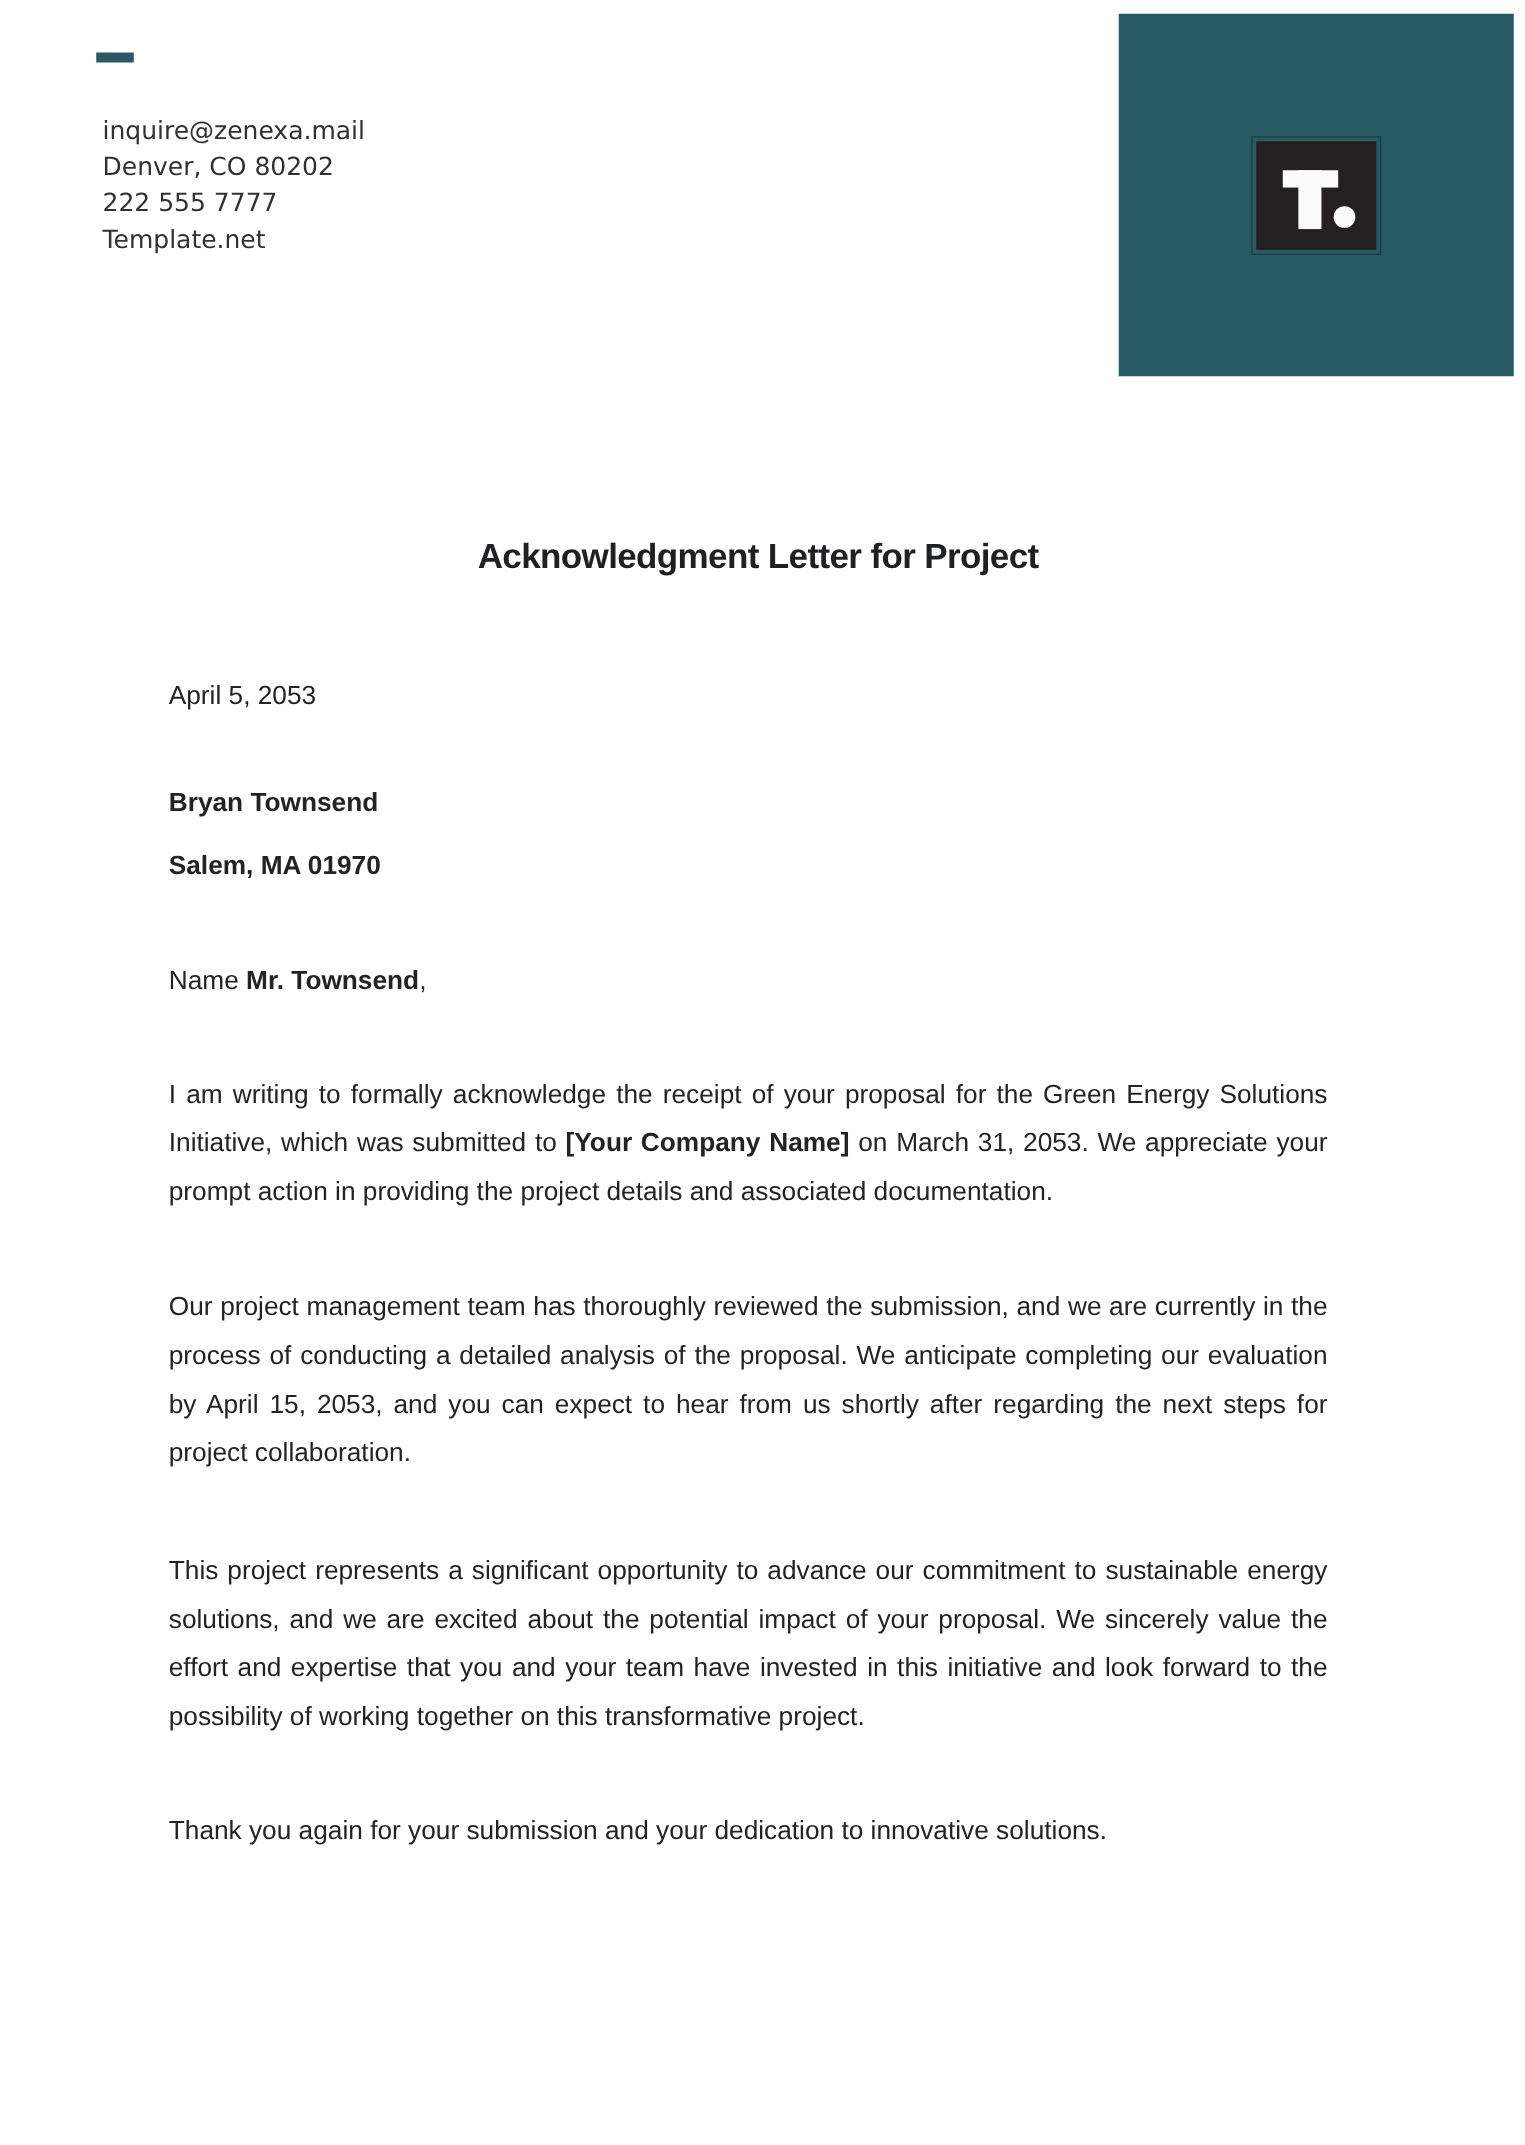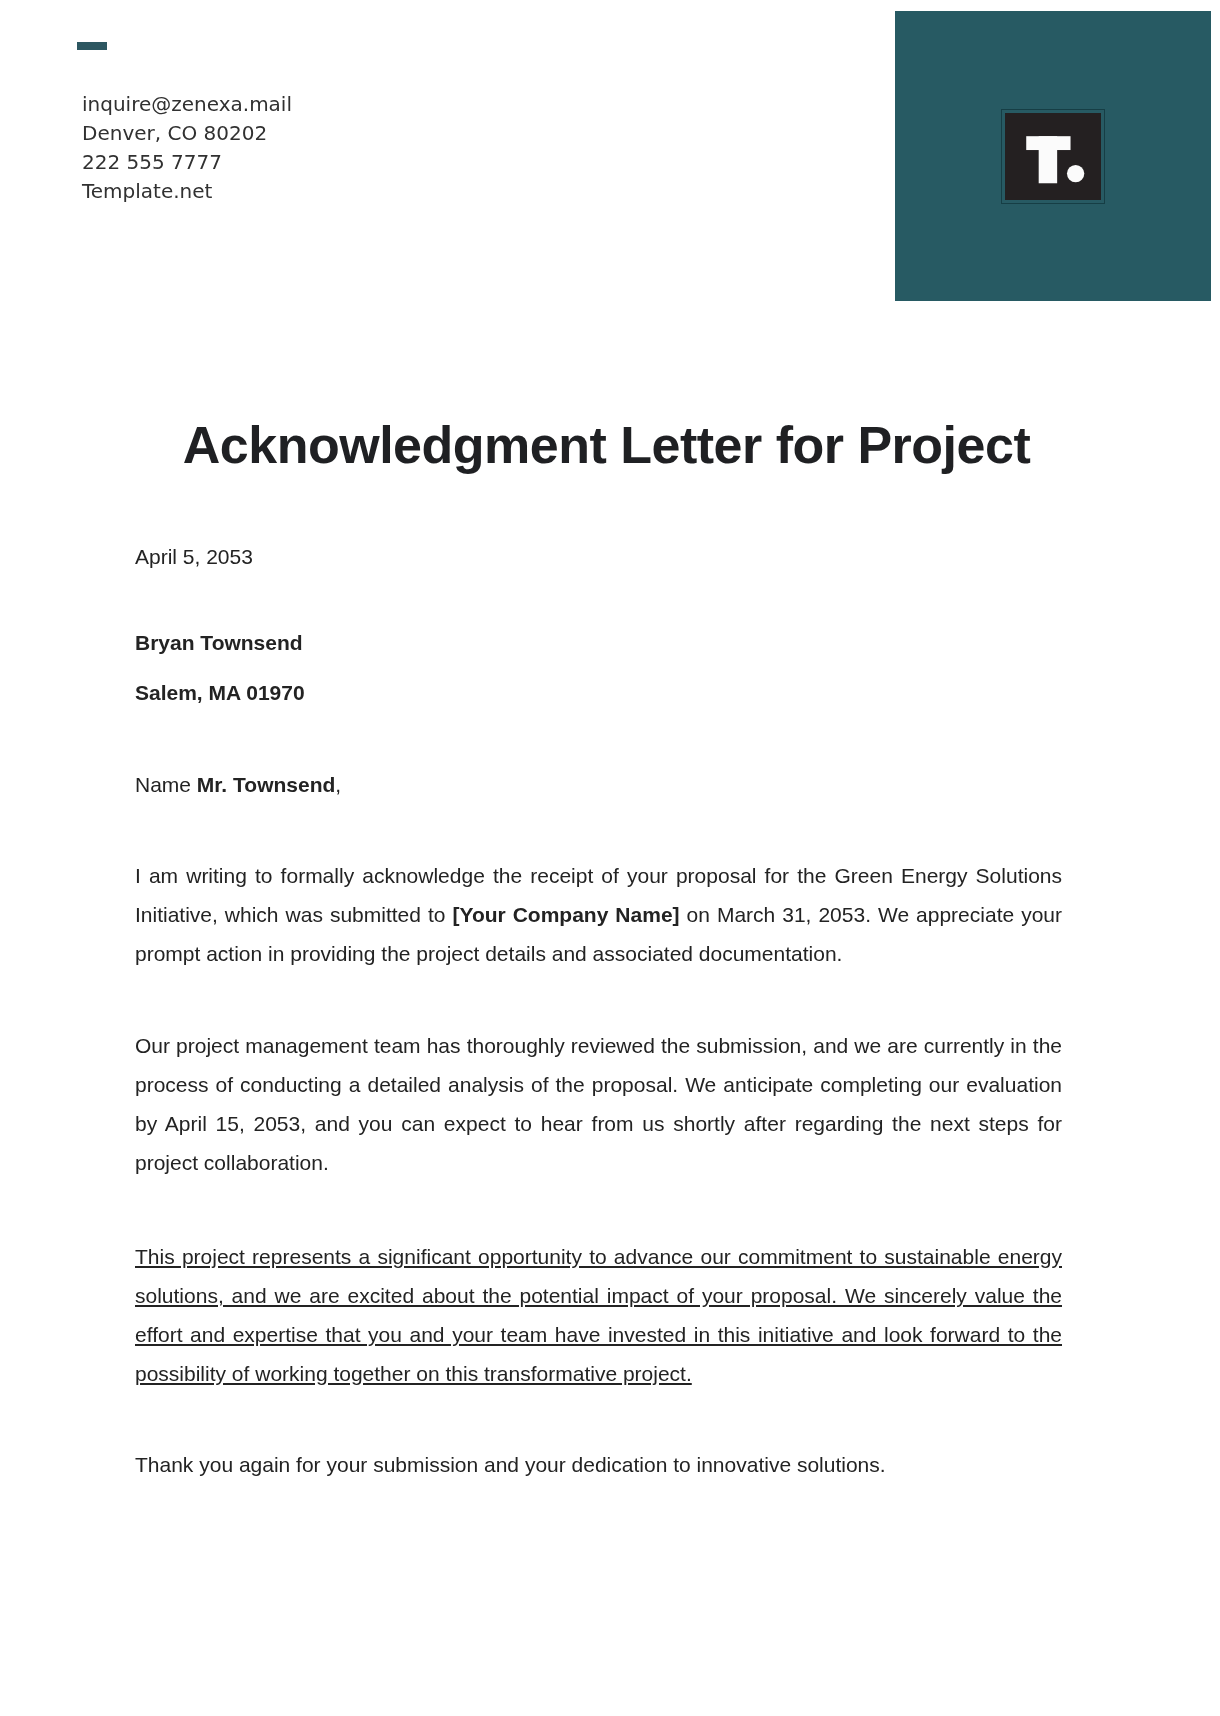--- a/index.html
+++ b/index.html
@@ -65,21 +65,21 @@
 
   
   .letter {
     position: absolute;
     left: 135px;
     top: 421px;
     width: 943px;
   }
   .letter h1 {
     margin: 0 0 68px 0;
-    font-size: 52px;
+    font-size: 28px;
     line-height: 48px;
     font-weight: 700;
     letter-spacing: -0.5px;
     color: #1f2023;
     text-align: center;
   }
   .letter p {
     margin: 0 16px 53px 0;
     font-size: 21px;
     line-height: 39px;
@@ -87,21 +87,21 @@
   }
   .letter p.date      { margin-bottom: 47px; }
   .letter p.recipient { margin-bottom: 11px; font-weight: 700; }
   .letter p.address   { margin-bottom: 53px; font-weight: 700; }
   .letter p.salutation{ margin-bottom: 52px; }
   .letter p.just {
     text-align: justify;
     text-align-last: left;
   }
   .letter p.p2 { margin-bottom: 55px; }
-  .letter p.p3 { margin-bottom: 52px; text-decoration: underline; }
+  .letter p.p3 { margin-bottom: 52px; }
   .letter p.closing { margin-bottom: 0; }
   .b { font-weight: 700; }
 </style>
 </head>
 <body>
 
 <div class="page">
 
   <div class="dash"></div>
 

